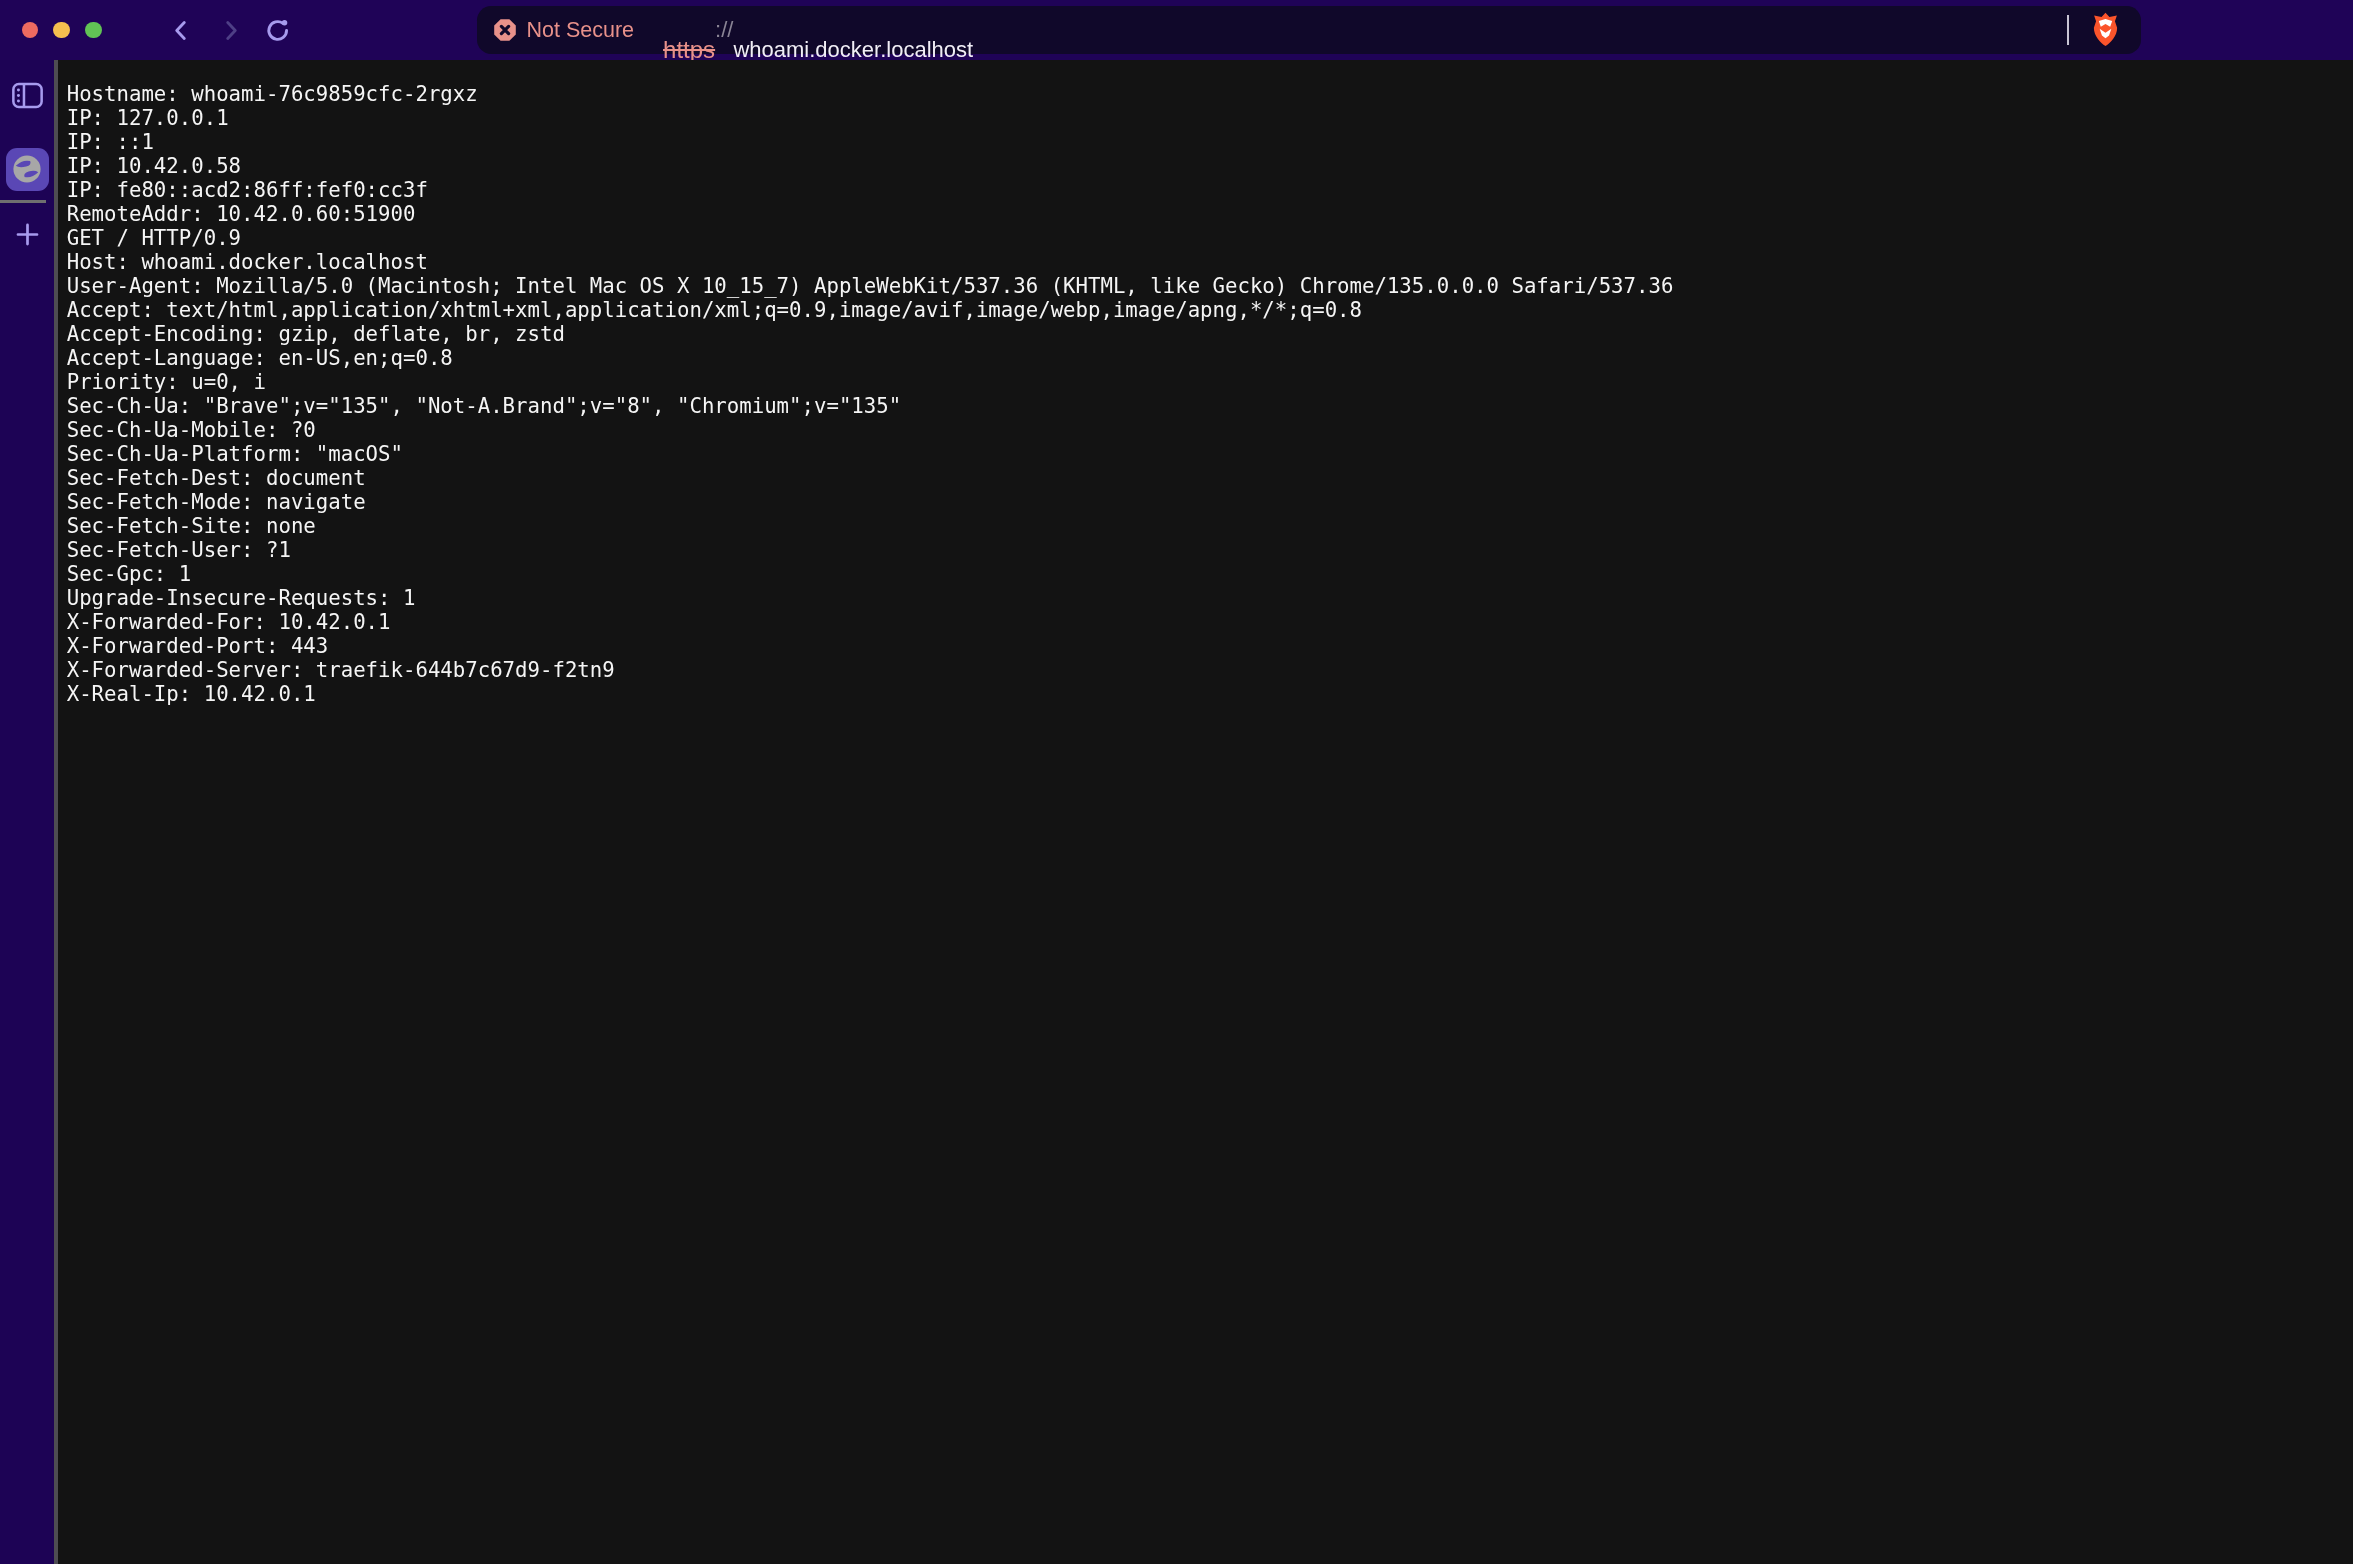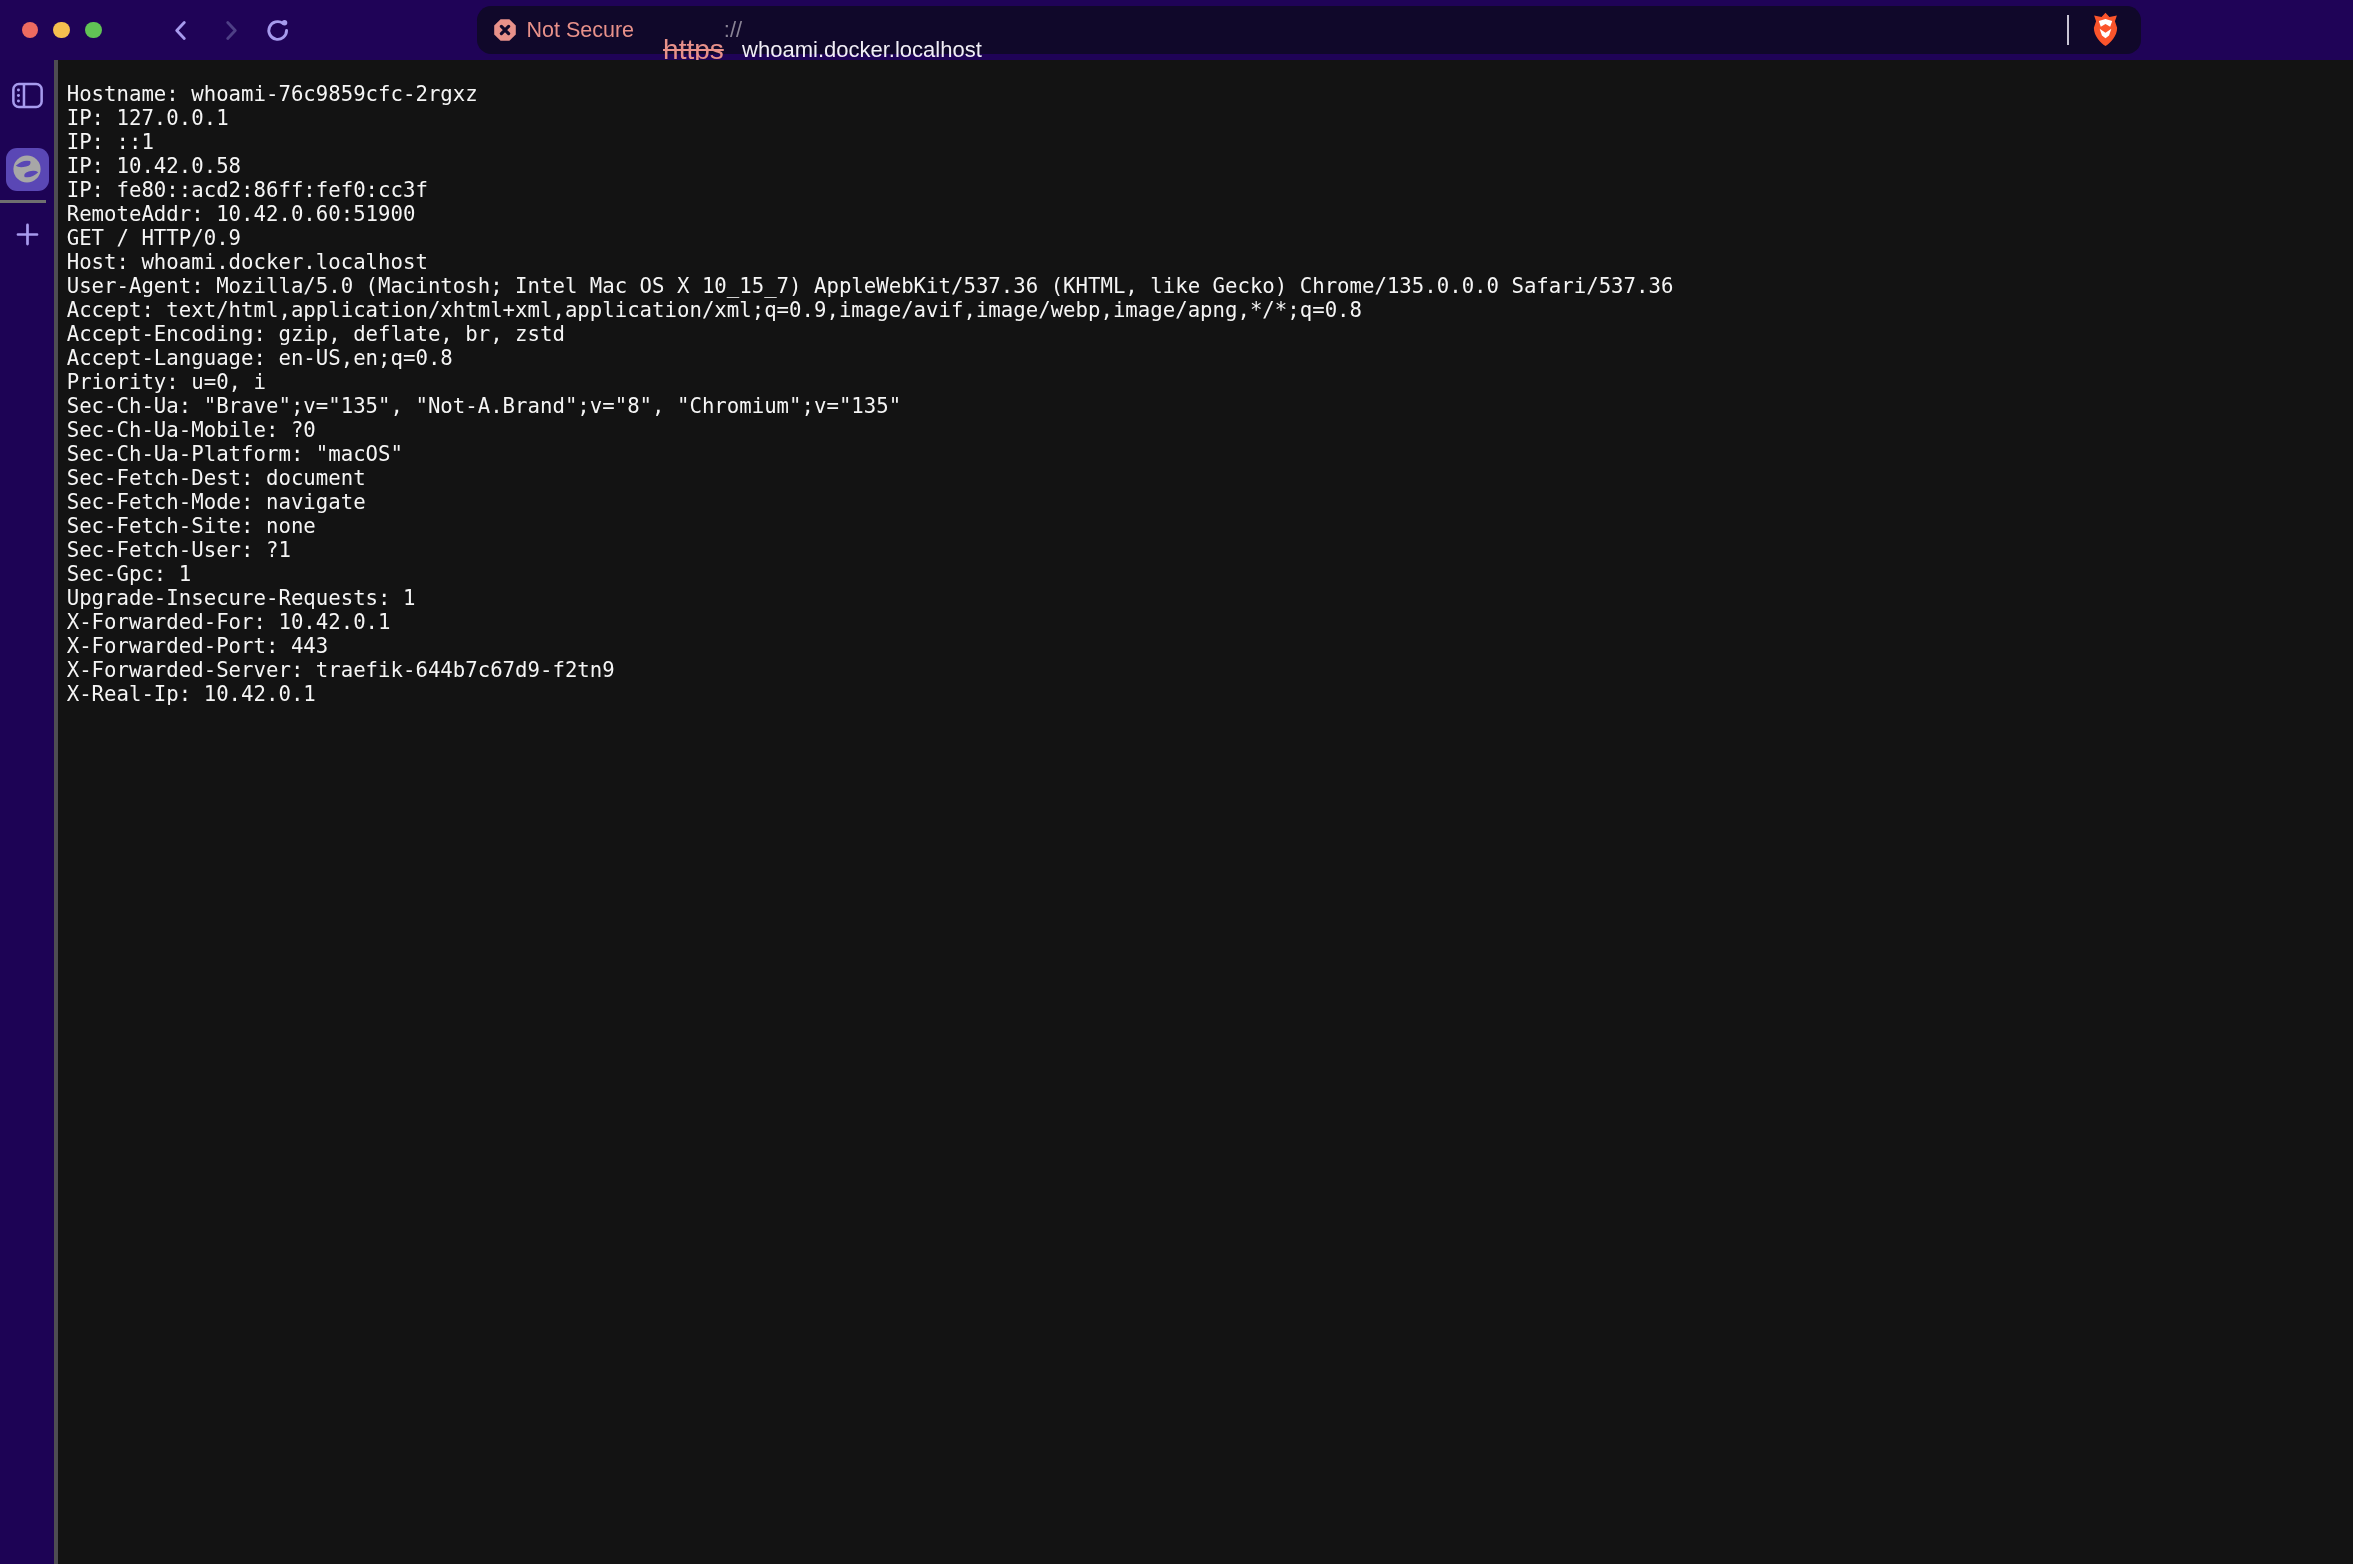--- a/index.html
+++ b/index.html
@@ -63,21 +63,21 @@
     cursor: text;
   }
   .badge-text {
     color: var(--c-insecure);
     font-size: 21.5px;
     margin-left: 9.5px;
     white-space: nowrap;
   }
   .scheme {
     color: var(--c-insecure);
-    font-size: 28px;
+    font-size: 24px;
     margin-left: 29px;
     text-decoration: line-through;
     white-space: nowrap;
     margin-top: 39px;
   }
   .schemesep { color: var(--c-url_scheme_sep); font-size: 22px; }
   .host { color: var(--c-url_text); font-size: 22px; white-space: nowrap; margin-top: 40px; }
   .urlspacer { flex: 1; }
   .vsep { width: 2.4px; height: 30px; background: var(--c-urlbar_sep); margin-right: 17.5px; }
 

